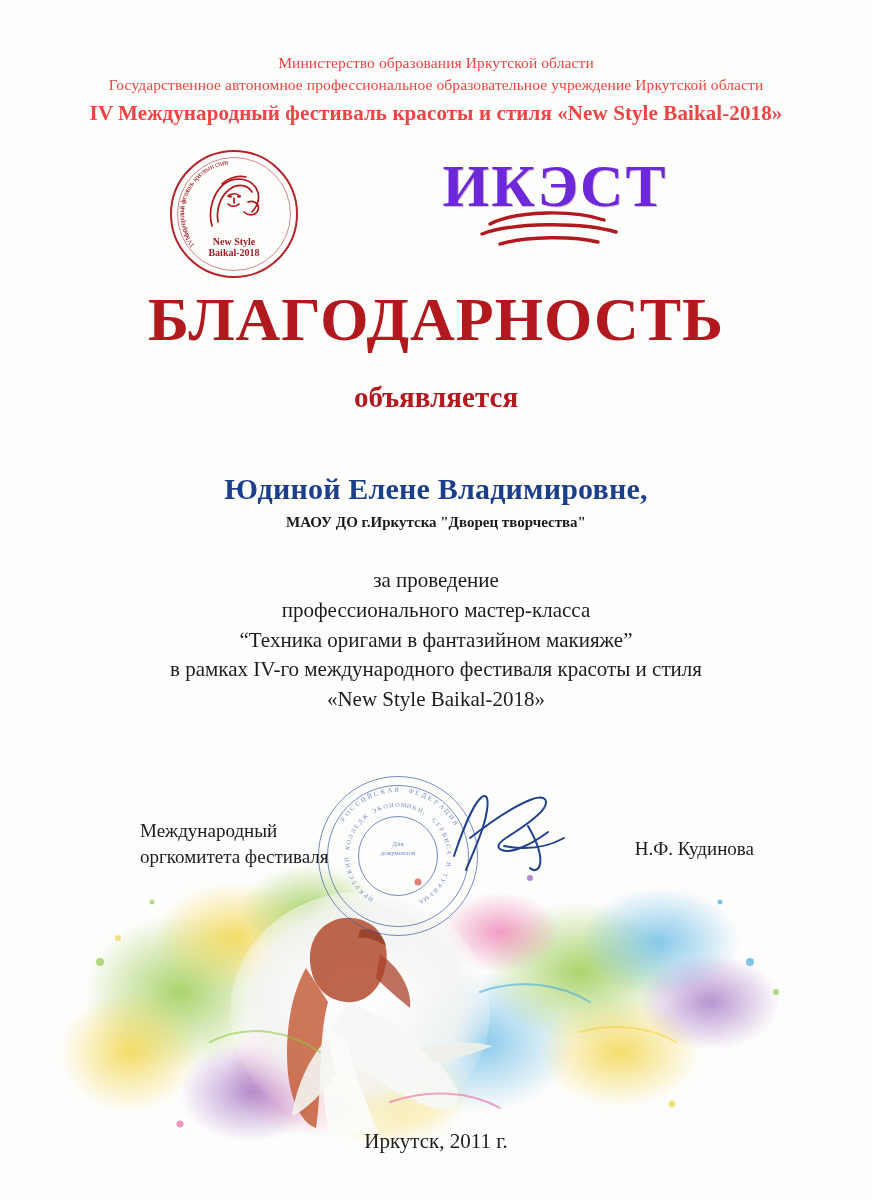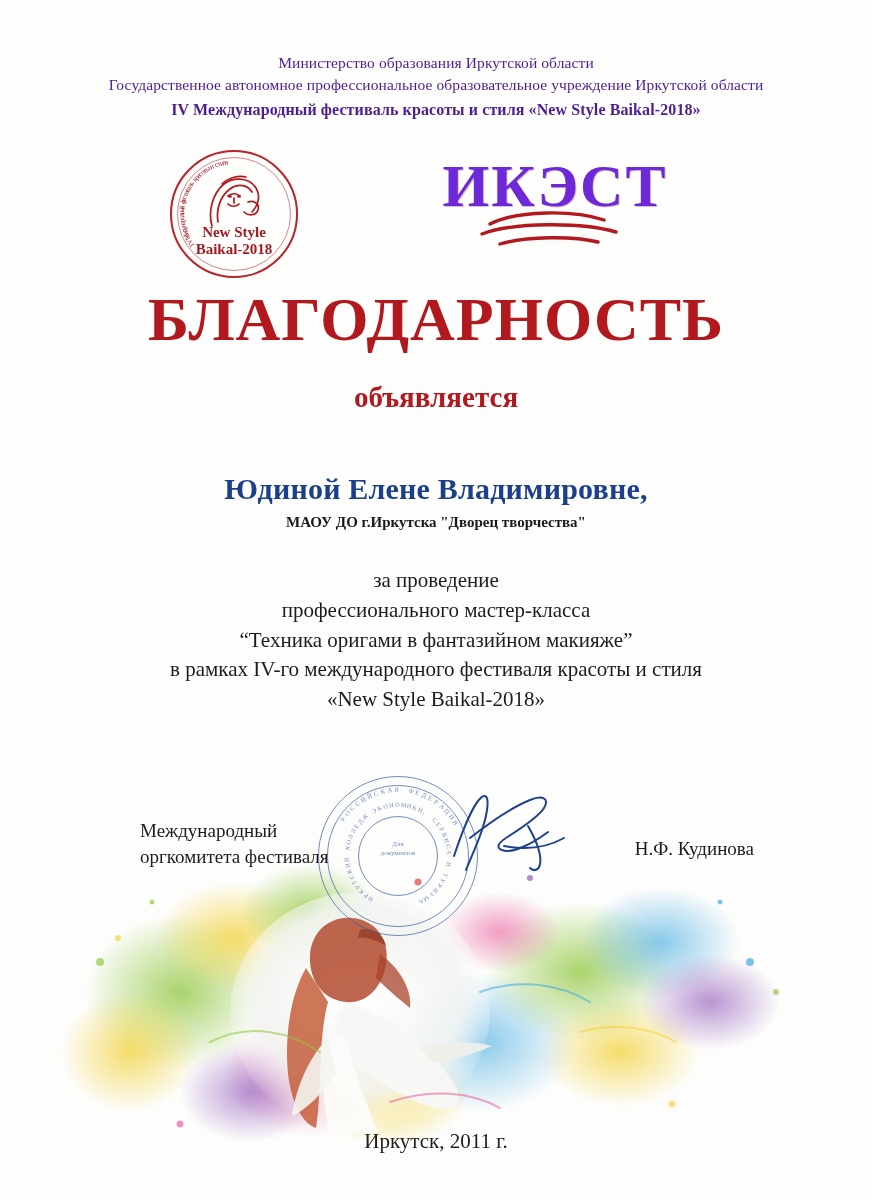--- a/index.html
+++ b/index.html
@@ -27,26 +27,26 @@
     position: absolute;
     top: 52px;
     left: 0;
     right: 0;
     text-align: center;
   }
   .header .line {
     font-family: "Liberation Serif", serif;
     font-size: 15.5px;
     line-height: 1.42;
-    color: #4c1d95;
+    color: #ef4444;
     letter-spacing: .1px;
   }
   .header .line.bold {
     font-weight: bold;
-    font-size: 16px;
+    font-size: 21px;
     margin-top: 3px;
   }
 
   
   .logos {
     position: absolute;
     top: 148px;
     left: 0;
     right: 0;
     height: 120px;
@@ -97,21 +97,21 @@
     height: 62px;
   }
   .fest-logo .name {
     position: absolute;
     left: 0;
     right: 0;
     bottom: 20px;
     text-align: center;
     font-family: "Liberation Serif", serif;
     font-weight: bold;
-    font-size: 15px;
+    font-size: 10px;
     color: #9f1d24;
     line-height: 1.12;
   }
 
   
   .ikest {
     position: absolute;
     left: 430px;
     top: 8px;
     width: 250px;

